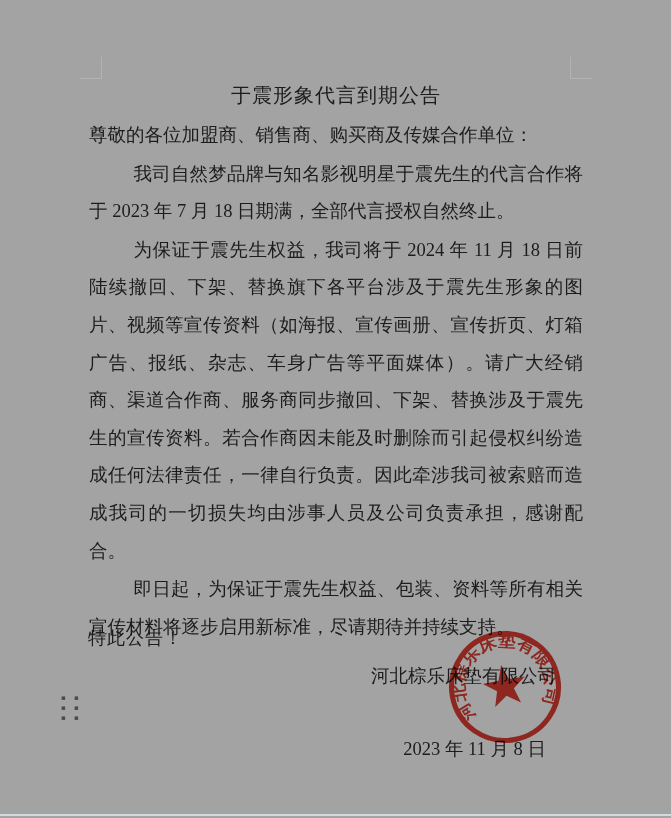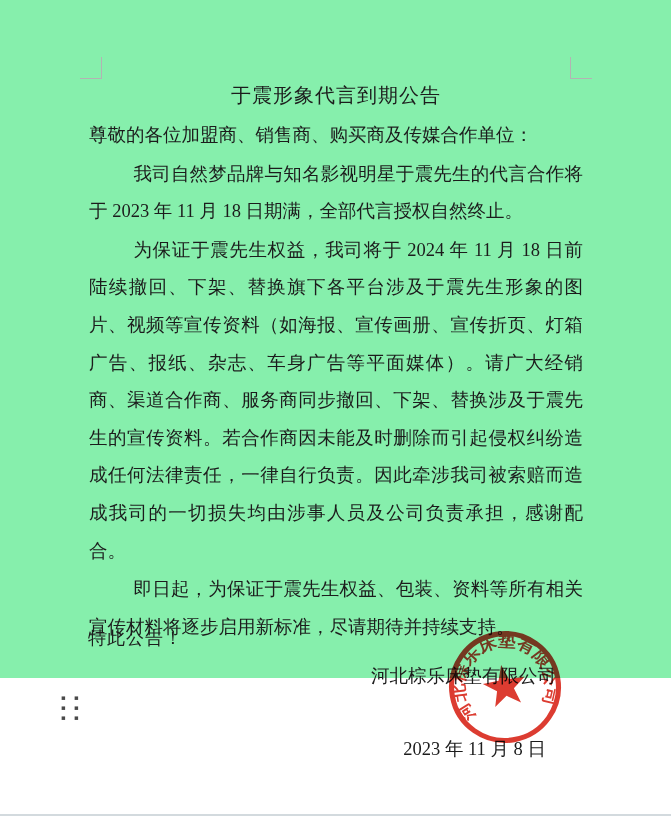--- a/index.html
+++ b/index.html
@@ -7,22 +7,22 @@
     padding: 0;
     width: 671px;
     height: 818px;
     background: #ffffff;
     overflow: hidden;
     font-family: "Liberation Serif", "DejaVu Serif", serif;
   }
   .page {
     position: relative;
     width: 671px;
-    height: 678px;
-    background: #86efac;
+    height: 818px;
+    background: #a3a3a3;
     color: #1c1c1c;
   }
   
   .crop-mark {
     position: absolute;
     width: 21px;
     height: 21px;
     top: 57px;
   }
   .crop-mark.tl {
@@ -116,21 +116,21 @@
 
 <div class="page">
 
   <div class="crop-mark tl"></div>
   <div class="crop-mark tr"></div>
 
   <div class="doc-title">于震形象代言到期公告</div>
 
   <div class="content">
     <p>尊敬的各位加盟商、销售商、购买商及传媒合作单位：</p>
-    <p class="indent">我司自然梦品牌与知名影视明星于震先生的代言合作将于 2023 年 11 月 18 日期满，全部代言授权自然终止。</p>
+    <p class="indent">我司自然梦品牌与知名影视明星于震先生的代言合作将于 2023 年 7 月 18 日期满，全部代言授权自然终止。</p>
     <p class="indent">为保证于震先生权益，我司将于 2024 年 11 月 18 日前陆续撤回、下架、替换旗下各平台涉及于震先生形象的图片、视频等宣传资料（如海报、宣传画册、宣传折页、灯箱广告、报纸、杂志、车身广告等平面媒体）。请广大经销商、渠道合作商、服务商同步撤回、下架、替换涉及于震先生的宣传资料。若合作商因未能及时删除而引起侵权纠纷造成任何法律责任，一律自行负责。因此牵涉我司被索赔而造成我司的一切损失均由涉事人员及公司负责承担，感谢配合。</p>
     <p class="indent">即日起，为保证于震先生权益、包装、资料等所有相关宣传材料将逐步启用新标准，尽请期待并持续支持。</p>
   </div>
 
   <div class="closing">特此公告！</div>
 
   <div class="signature">
     <div class="company">河北棕乐床垫有限公司</div>
     <div class="date">2023 年 11 月 8 日</div>
   </div>

